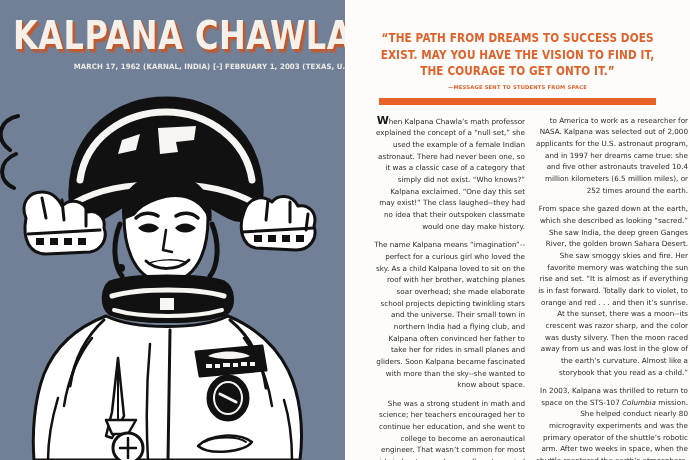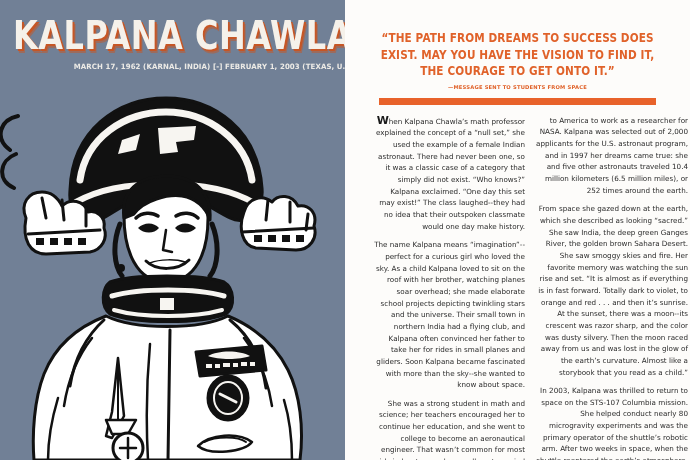--- a/index.html
+++ b/index.html
@@ -132,21 +132,21 @@
     margin: 0 0 7px 0;
     text-align: right;
   }
   .col p:last-child { margin-bottom: 0; }
   .dropcap-w {
     font-size: 11px;
     font-weight: bold;
     line-height: 1;
     color: #1a1a1a;
   }
-  .ital { }
+  .ital { font-style: italic; }
 </style>
 </head>
 <body>
 
 <div class="page">
 
   <div class="left-panel">
 
     <div class="title-block">
       <h1 class="main-title">KALPANA CHAWLA</h1>

